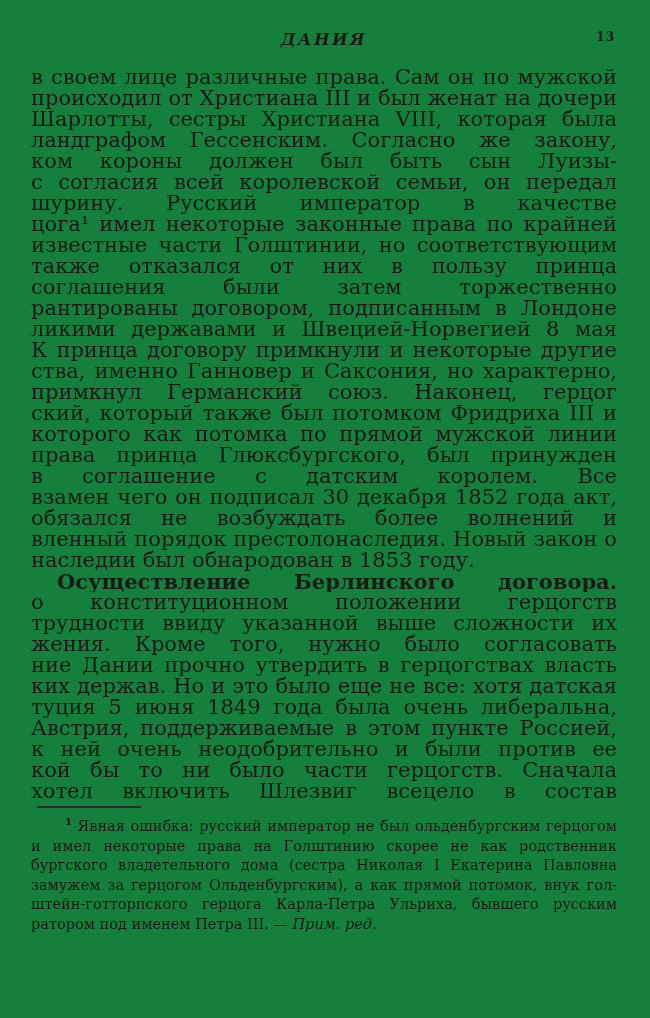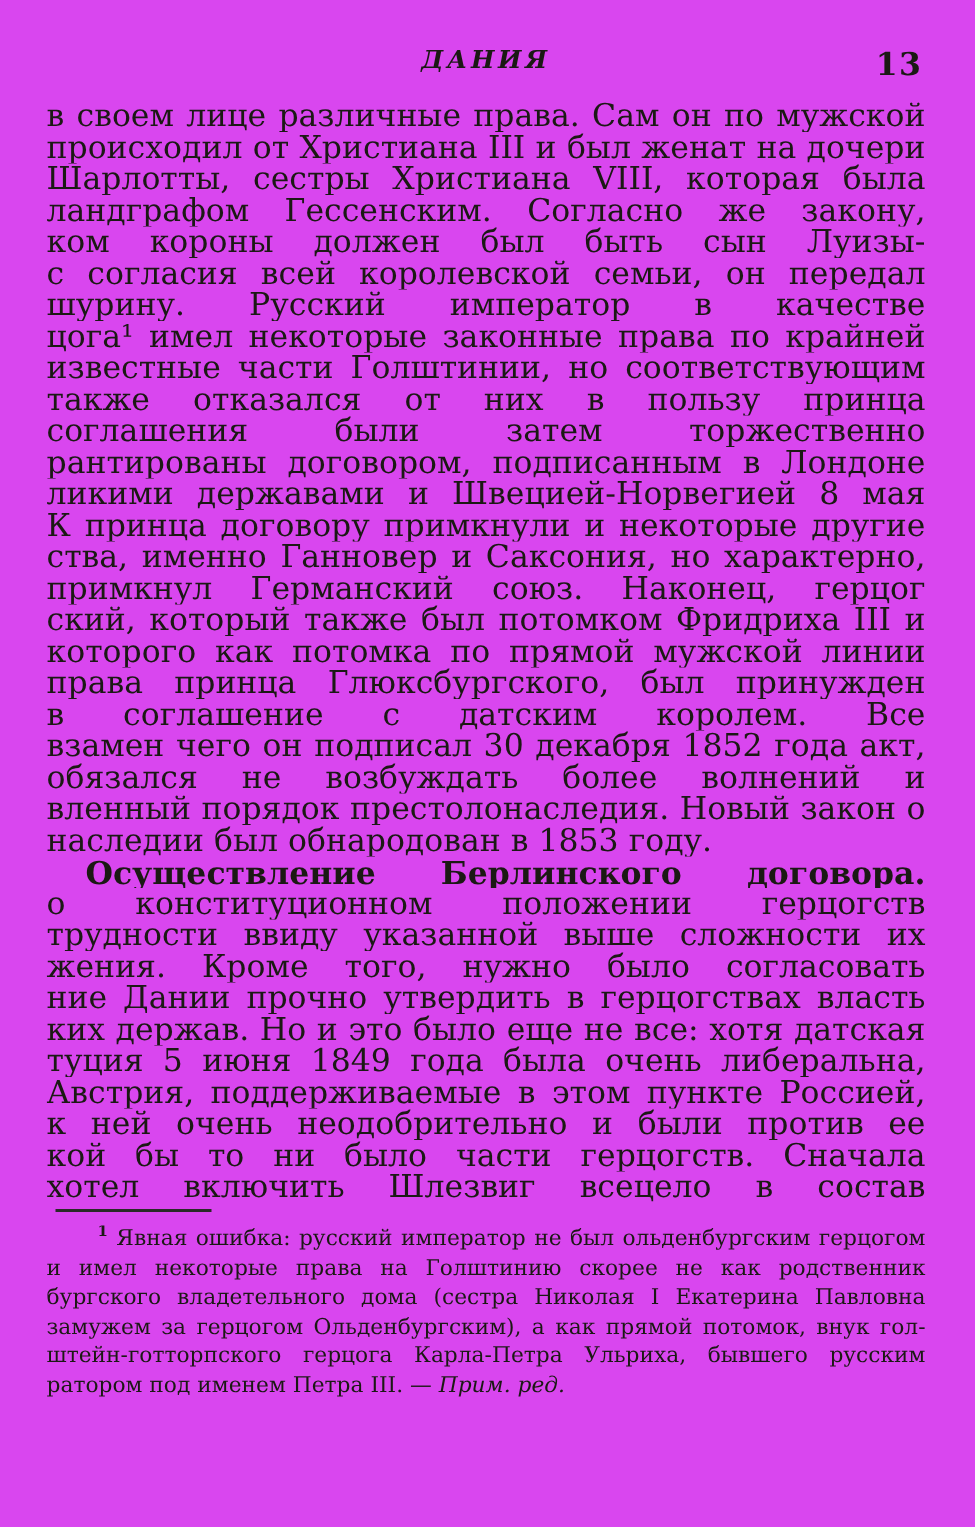--- a/index.html
+++ b/index.html
@@ -7,21 +7,21 @@
     margin: 0;
     padding: 0;
     background: #e9e9e7;
   }
   .page {
     position: relative;
     box-sizing: border-box;
     width: 650px;
     height: 1018px;
     margin: 0 auto;
-    background: #d946ef;
+    background: #15803d;
     color: #1b1914;
     font-family: "DejaVu Serif", "Liberation Serif", serif;
   }
   .page-inner {
     box-sizing: border-box;
     padding: 30px 33px 0 31px;
   }
   
   .running-head {
     position: relative;
@@ -35,21 +35,21 @@
     top: 0;
     text-align: center;
     font-style: italic;
     font-weight: bold;
     letter-spacing: 2.5px;
   }
   .head-page {
     position: absolute;
     right: 2px;
     top: 0;
-    font-size: 21px;
+    font-size: 12px;
     font-weight: bold;
     letter-spacing: 1px;
   }
   
   .main {
     margin-top: 17px;
     font-size: 21px;
     line-height: 21px;
   }
   .line {

